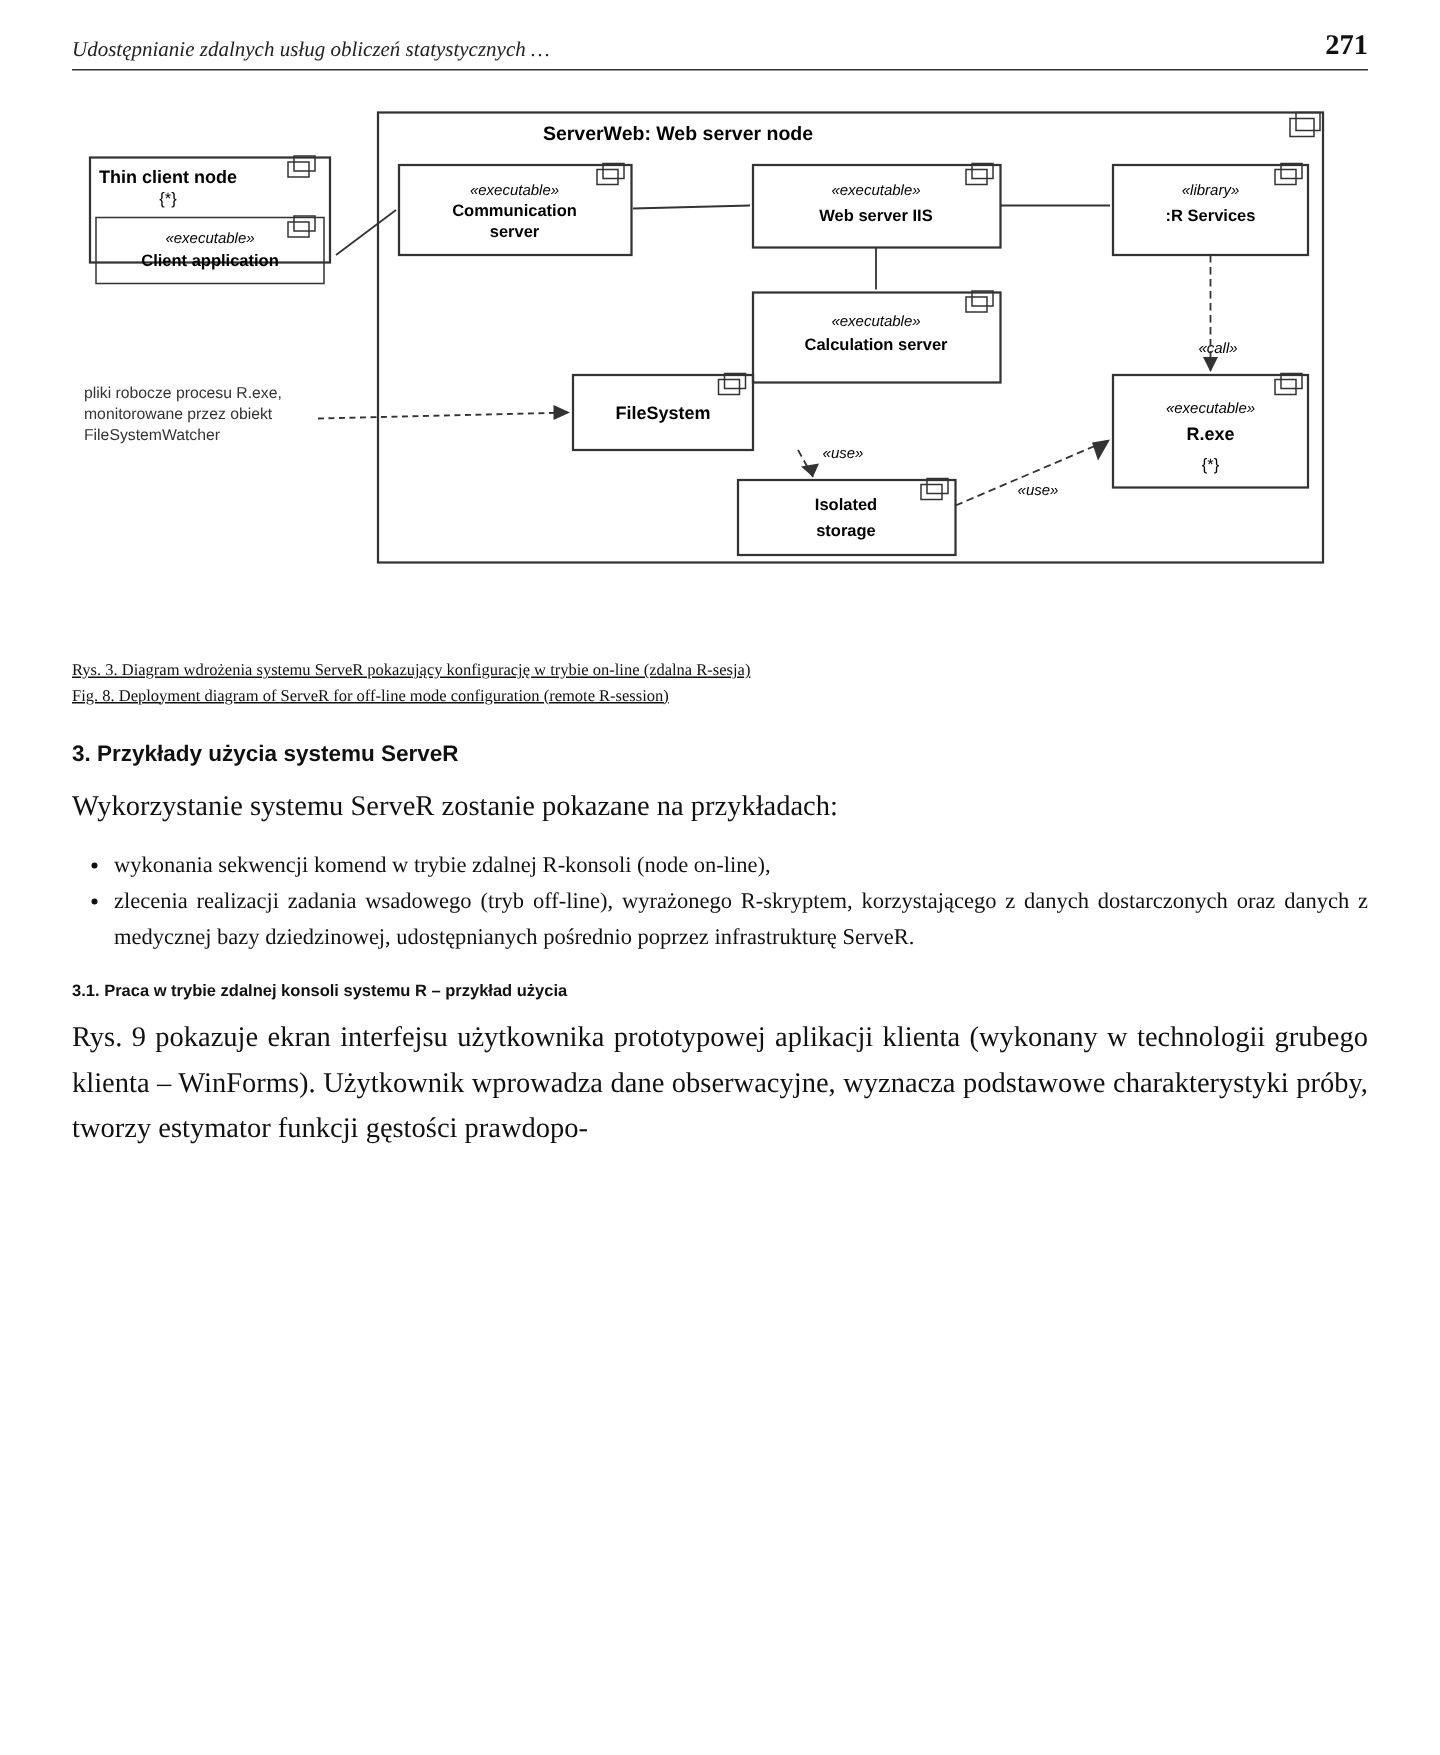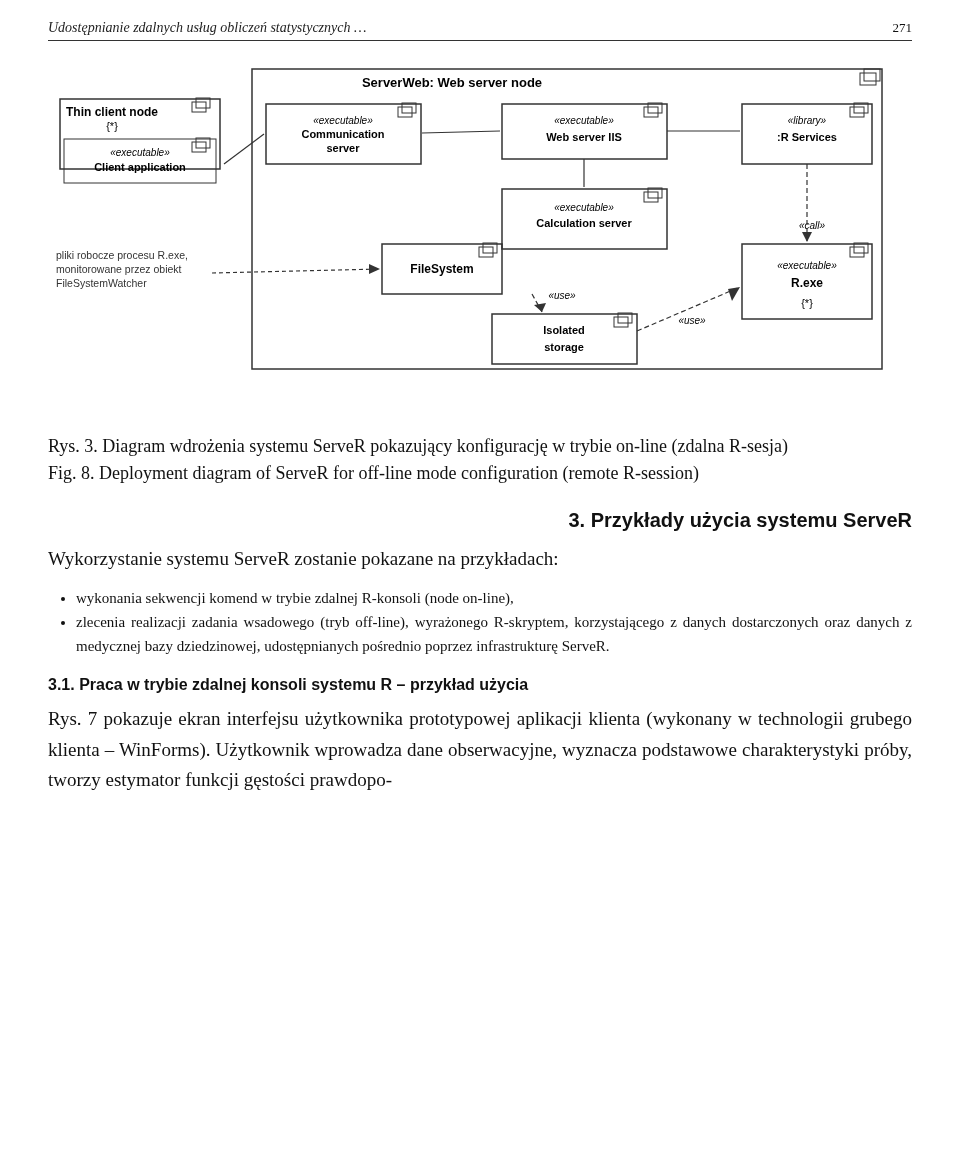--- a/index.html
+++ b/index.html
@@ -20,52 +20,52 @@
       border-bottom: 1px solid #333;
       padding-bottom: 4px;
       margin-bottom: 18px;
     }
     .page-header-title {
       font-size: 14px;
       font-style: italic;
       color: #222;
     }
     .page-header-num {
-      font-size: 13px;
-      font-weight: normal;
+      font-size: 19px;
+      font-weight: bold;
     }
 
     
     .diagram-container {
       margin: 10px 0 14px 0;
       display: flex;
       justify-content: flex-end;
     }
 
     svg.diagram {
       display: block;
     }
 
     
     .caption-block {
       margin: 8px 0 22px 0;
-      font-size: 18px;
+      font-size: 11px;
       line-height: 1.5;
+      text-decoration: underline;
     }
     .caption-line {
       display: block;
     }
 
     
     .section-heading {
-      font-size: 20px;
+      font-size: 15px;
       font-weight: bold;
       margin: 18px 0 12px 0;
       font-family: Arial, sans-serif;
-      text-align: right;
     }
 
     
     .body-text {
       font-size: 19px;
       line-height: 1.6;
       margin-bottom: 12px;
       text-align: justify;
     }
 
@@ -73,21 +73,21 @@
       margin: 0 0 12px 28px;
       list-style: disc;
     }
     .bullet-list li {
       font-size: 15px;
       line-height: 1.6;
       text-align: justify;
     }
 
     .subsection-heading {
-      font-size: 16px;
+      font-size: 11px;
       font-weight: bold;
       margin: 18px 0 10px 0;
       font-family: Arial, sans-serif;
     }
   </style>
 </head>
 <body>
 
 <div class="page-header">
   <span class="page-header-title">Udostępnianie zdalnych usług obliczeń statystycznych …</span>
@@ -213,13 +213,13 @@
   <li>
     <span>zlecenia realizacji zadania wsadowego (tryb off-line), wyrażonego R-skryptem, korzystającego z danych dostarczonych oraz danych z medycznej bazy dziedzinowej, udostępnianych pośrednio poprzez infrastrukturę ServeR.</span>
   </li>
 </ul>
 
 <div class="subsection-heading">
   <span>3.1.</span>
   <span>Praca w trybie zdalnej konsoli systemu R – przykład użycia</span>
 </div>
 
-<p class="body-text">Rys. 7 pokazuje ekran interfejsu użytkownika prototypowej aplikacji klienta (wykonany w technologii grubego klienta – WinForms). Użytkownik wprowadza dane obserwacyjne, wyznacza podstawowe charakterystyki próby, tworzy estymator funkcji gęstości prawdopo-</p>
+<p class="body-text">Rys. 9 pokazuje ekran interfejsu użytkownika prototypowej aplikacji klienta (wykonany w technologii grubego klienta – WinForms). Użytkownik wprowadza dane obserwacyjne, wyznacza podstawowe charakterystyki próby, tworzy estymator funkcji gęstości prawdopo-</p>
 
 </body></html>

